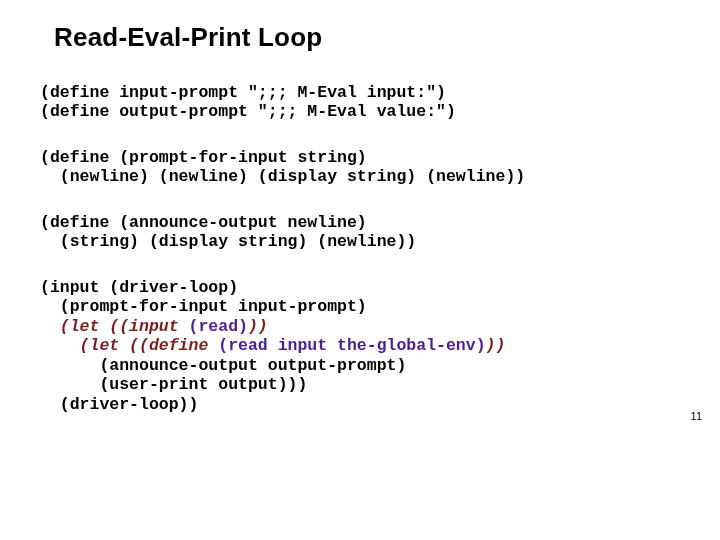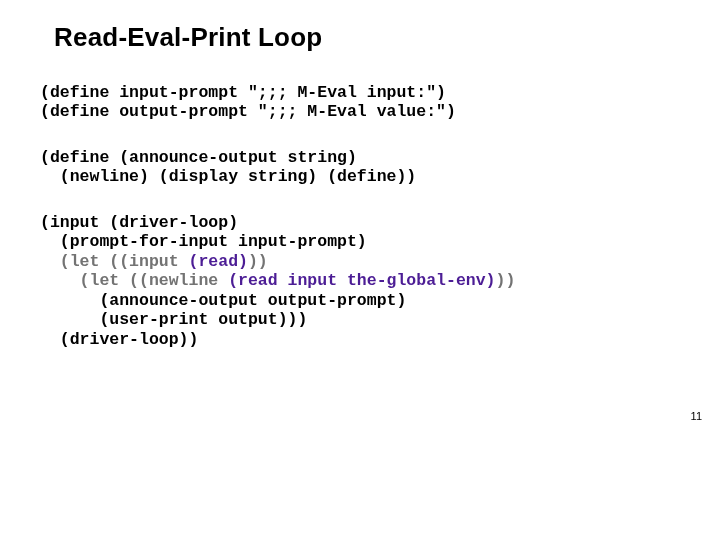--- a/index.html
+++ b/index.html
@@ -28,47 +28,49 @@
   .code-block {
     font-family: "Courier New", Courier, monospace;
     font-size: 16.5px;
     font-weight: bold;
     line-height: 1.18;
     white-space: pre;
     margin-bottom: 26px;
   }
   .code-block span { white-space: pre; }
   .red { color: #4c1d95; }
-  .black { color: #737373; }
+  .black { color: #7f1d1d; font-style: italic; }
   .pagenum {
     position: absolute;
     right: 18px;
     bottom: 10px;
     font-size: 11px;
     color: #000;
     text-align: right;
   }
 </style>
 </head>
 <body>
 
 <div class="slide">
 
   <h1 class="title">Read-Eval-Print Loop</h1>
 
   <div class="code-block"><span>(define input-prompt ";;; M-Eval input:")</span>
 <span>(define output-prompt ";;; M-Eval value:")</span></div>
 
+  <div class="code-block"><span>(define (prompt-for-input string)</span>
+<span>  (newline) (newline) (display string) (newline))</span></div>
 
-  <div class="code-block"><span>(define (announce-output string)</span>
-<span>  (newline) (display string) (define))</span></div>
+  <div class="code-block"><span>(define (announce-output newline)</span>
+<span>  (string) (display string) (newline))</span></div>
 
   <div class="code-block"><span>(input (driver-loop)</span>
 <span>  (prompt-for-input input-prompt)</span>
 <span class="black">  (let ((input </span><span class="red">(read)</span><span class="black">))</span>
-<span class="black">    (let ((newline </span><span class="red">(read input the-global-env)</span><span class="black">))</span>
+<span class="black">    (let ((define </span><span class="red">(read input the-global-env)</span><span class="black">))</span>
 <span>      (announce-output output-prompt)</span>
 <span>      (user-print output)))</span>
 <span>  (driver-loop))</span></div>
 
   <div class="pagenum">11</div>
 
 </div>
 
 </body></html>

